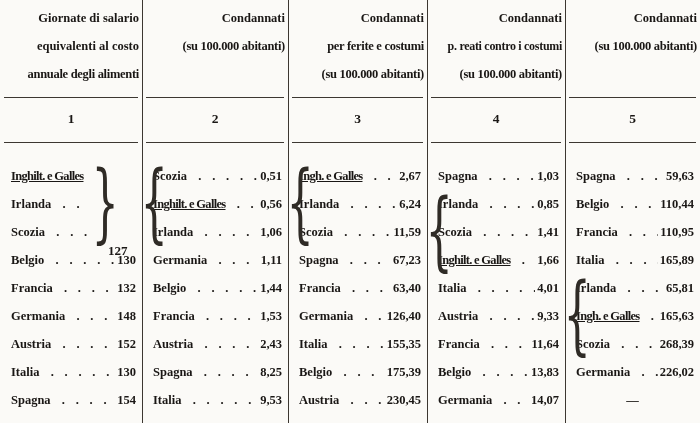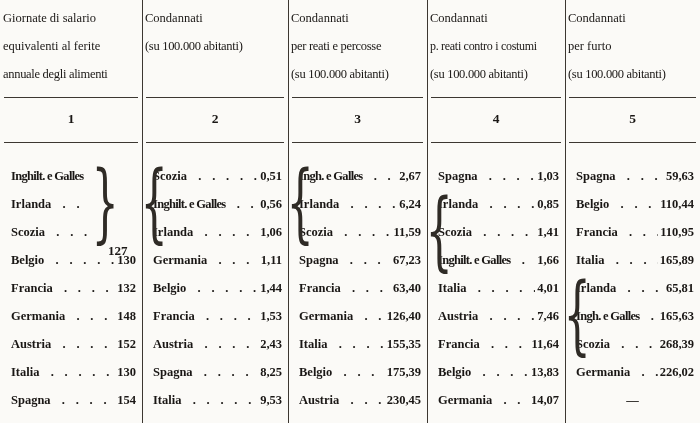--- a/index.html
+++ b/index.html
@@ -5,34 +5,34 @@
   * { margin:0; padding:0; box-sizing:border-box; }
   html,body { background:#e9e7e2; }
   .page {
     position:relative; width:700px; height:423px;
     background:var(--paper,#fbfaf7); color:var(--ink,#1a1715);
     font-family:"Liberation Serif","DejaVu Serif",serif;
     overflow:hidden;
   }
   .vdiv { position:absolute; top:0; bottom:0; width:1px; background:var(--line,#3c3731); }
   .col { position:absolute; top:0; height:423px; }
-  .hdr { position:absolute; top:4px; left:3px; right:3px; text-align:left; font-weight:normal; }
+  .hdr { position:absolute; top:4px; left:3px; right:3px; text-align:right; font-weight:bold; }
   .hdr-line { line-height:28px; font-size:12.5px; white-space:nowrap; }
   .hdr-line.snug  { letter-spacing:-0.3px; }
   .hdr-line.tight { font-size:12px; letter-spacing:-0.3px; }
   .rule { position:absolute; left:4px; right:4px; height:1px; background:var(--line,#3c3731); }
   .rule.r1 { top:97px; }
   .rule.r2 { top:142px; }
   .colnum { position:absolute; top:102px; left:0; right:0; height:34px; line-height:34px;
             text-align:center; font-weight:bold; font-size:13.5px; }
   .rows { position:absolute; top:162px; left:0; right:0; }
   .row { display:flex; align-items:baseline; height:28px; line-height:28px;
          font-weight:bold; font-size:12.5px; padding:0 6px 0 11px; }
   .row .country { white-space:nowrap; }
-  .row .country.cramped { letter-spacing:-0.7px; }
+  .row .country.cramped { letter-spacing:-0.7px;text-decoration:underline; }
   .row .dots { flex:1 1 0; min-width:0; overflow:hidden; white-space:nowrap;
                letter-spacing:1.5px; margin:0 2px; }
   .row .val { white-space:nowrap; }
   .row.dashrow { justify-content:center; padding:0; }
   .brace { position:absolute; width:22px; font-family:"DejaVu Serif",serif; font-weight:normal;
            font-size:86px; line-height:82px; height:84px; color:#2f2b26;
            transform:scaleX(0.5); transform-origin:center; text-align:center; pointer-events:none; }
   .groupval { position:absolute; height:28px; line-height:28px; font-weight:bold; font-size:13px; }
 </style>
 </head>
@@ -40,21 +40,21 @@
 
 <div class="page" style="--paper: #fbfaf7; --ink: #1a1715; --line: #3c3731;">
   <div id="table-root">
       <div class="vdiv" style="left: 142px;"></div>
       <div class="vdiv" style="left: 288px;"></div>
       <div class="vdiv" style="left: 427px;"></div>
       <div class="vdiv" style="left: 565px;"></div>
       <section class="col" style="left: 0px; width: 142px;">
         <div class="hdr">
           <div class="hdr-line">Giornate di salario</div>
-          <div class="hdr-line">equivalenti al ferite</div>
+          <div class="hdr-line">equivalenti al costo</div>
           <div class="hdr-line snug">annuale degli alimenti</div>
         </div>
         <div class="rule r1"></div>
         <div class="rule r2"></div>
         <div class="colnum">1</div>
         <div class="rows">
           <div class="row" style="padding-right: 52px;">
             <span class="country cramped">Inghilt. e Galles</span>
             <span class="dots">&nbsp;&nbsp;.&nbsp;&nbsp;.&nbsp;&nbsp;.&nbsp;&nbsp;.&nbsp;&nbsp;.&nbsp;&nbsp;.&nbsp;&nbsp;.&nbsp;&nbsp;.&nbsp;&nbsp;.&nbsp;&nbsp;.&nbsp;&nbsp;.&nbsp;&nbsp;.&nbsp;&nbsp;.&nbsp;&nbsp;.&nbsp;&nbsp;.&nbsp;&nbsp;.&nbsp;&nbsp;.&nbsp;&nbsp;.&nbsp;&nbsp;.&nbsp;&nbsp;.&nbsp;&nbsp;.&nbsp;&nbsp;.&nbsp;&nbsp;.&nbsp;&nbsp;.</span>
             <span class="val"></span>
@@ -156,21 +156,21 @@
             <span class="country">Italia</span>
             <span class="dots">&nbsp;&nbsp;.&nbsp;&nbsp;.&nbsp;&nbsp;.&nbsp;&nbsp;.&nbsp;&nbsp;.&nbsp;&nbsp;.&nbsp;&nbsp;.&nbsp;&nbsp;.&nbsp;&nbsp;.&nbsp;&nbsp;.&nbsp;&nbsp;.&nbsp;&nbsp;.&nbsp;&nbsp;.&nbsp;&nbsp;.&nbsp;&nbsp;.&nbsp;&nbsp;.&nbsp;&nbsp;.&nbsp;&nbsp;.&nbsp;&nbsp;.&nbsp;&nbsp;.&nbsp;&nbsp;.&nbsp;&nbsp;.&nbsp;&nbsp;.&nbsp;&nbsp;.</span>
             <span class="val">9,53</span>
           </div>
           <div class="brace" style="top: -1px; left: -7px;">{</div>
         </div>
       </section>
       <section class="col" style="left: 288px; width: 139px;">
         <div class="hdr">
           <div class="hdr-line">Condannati</div>
-          <div class="hdr-line snug">per reati e percosse</div>
+          <div class="hdr-line snug">per ferite e costumi</div>
           <div class="hdr-line snug">(su 100.000 abitanti)</div>
         </div>
         <div class="rule r1"></div>
         <div class="rule r2"></div>
         <div class="colnum">3</div>
         <div class="rows">
           <div class="row">
             <span class="country cramped">Ingh. e Galles</span>
             <span class="dots">&nbsp;&nbsp;.&nbsp;&nbsp;.&nbsp;&nbsp;.&nbsp;&nbsp;.&nbsp;&nbsp;.&nbsp;&nbsp;.&nbsp;&nbsp;.&nbsp;&nbsp;.&nbsp;&nbsp;.&nbsp;&nbsp;.&nbsp;&nbsp;.&nbsp;&nbsp;.&nbsp;&nbsp;.&nbsp;&nbsp;.&nbsp;&nbsp;.&nbsp;&nbsp;.&nbsp;&nbsp;.&nbsp;&nbsp;.&nbsp;&nbsp;.&nbsp;&nbsp;.&nbsp;&nbsp;.&nbsp;&nbsp;.&nbsp;&nbsp;.&nbsp;&nbsp;.</span>
             <span class="val">2,67</span>
@@ -249,21 +249,21 @@
             <span class="val">1,66</span>
           </div>
           <div class="row">
             <span class="country">Italia</span>
             <span class="dots">&nbsp;&nbsp;.&nbsp;&nbsp;.&nbsp;&nbsp;.&nbsp;&nbsp;.&nbsp;&nbsp;.&nbsp;&nbsp;.&nbsp;&nbsp;.&nbsp;&nbsp;.&nbsp;&nbsp;.&nbsp;&nbsp;.&nbsp;&nbsp;.&nbsp;&nbsp;.&nbsp;&nbsp;.&nbsp;&nbsp;.&nbsp;&nbsp;.&nbsp;&nbsp;.&nbsp;&nbsp;.&nbsp;&nbsp;.&nbsp;&nbsp;.&nbsp;&nbsp;.&nbsp;&nbsp;.&nbsp;&nbsp;.&nbsp;&nbsp;.&nbsp;&nbsp;.</span>
             <span class="val">4,01</span>
           </div>
           <div class="row">
             <span class="country">Austria</span>
             <span class="dots">&nbsp;&nbsp;.&nbsp;&nbsp;.&nbsp;&nbsp;.&nbsp;&nbsp;.&nbsp;&nbsp;.&nbsp;&nbsp;.&nbsp;&nbsp;.&nbsp;&nbsp;.&nbsp;&nbsp;.&nbsp;&nbsp;.&nbsp;&nbsp;.&nbsp;&nbsp;.&nbsp;&nbsp;.&nbsp;&nbsp;.&nbsp;&nbsp;.&nbsp;&nbsp;.&nbsp;&nbsp;.&nbsp;&nbsp;.&nbsp;&nbsp;.&nbsp;&nbsp;.&nbsp;&nbsp;.&nbsp;&nbsp;.&nbsp;&nbsp;.&nbsp;&nbsp;.</span>
-            <span class="val">7,46</span>
+            <span class="val">9,33</span>
           </div>
           <div class="row">
             <span class="country">Francia</span>
             <span class="dots">&nbsp;&nbsp;.&nbsp;&nbsp;.&nbsp;&nbsp;.&nbsp;&nbsp;.&nbsp;&nbsp;.&nbsp;&nbsp;.&nbsp;&nbsp;.&nbsp;&nbsp;.&nbsp;&nbsp;.&nbsp;&nbsp;.&nbsp;&nbsp;.&nbsp;&nbsp;.&nbsp;&nbsp;.&nbsp;&nbsp;.&nbsp;&nbsp;.&nbsp;&nbsp;.&nbsp;&nbsp;.&nbsp;&nbsp;.&nbsp;&nbsp;.&nbsp;&nbsp;.&nbsp;&nbsp;.&nbsp;&nbsp;.&nbsp;&nbsp;.&nbsp;&nbsp;.</span>
             <span class="val">11,64</span>
           </div>
           <div class="row">
             <span class="country">Belgio</span>
             <span class="dots">&nbsp;&nbsp;.&nbsp;&nbsp;.&nbsp;&nbsp;.&nbsp;&nbsp;.&nbsp;&nbsp;.&nbsp;&nbsp;.&nbsp;&nbsp;.&nbsp;&nbsp;.&nbsp;&nbsp;.&nbsp;&nbsp;.&nbsp;&nbsp;.&nbsp;&nbsp;.&nbsp;&nbsp;.&nbsp;&nbsp;.&nbsp;&nbsp;.&nbsp;&nbsp;.&nbsp;&nbsp;.&nbsp;&nbsp;.&nbsp;&nbsp;.&nbsp;&nbsp;.&nbsp;&nbsp;.&nbsp;&nbsp;.&nbsp;&nbsp;.&nbsp;&nbsp;.</span>
             <span class="val">13,83</span>
@@ -272,21 +272,20 @@
             <span class="country">Germania</span>
             <span class="dots">&nbsp;&nbsp;.&nbsp;&nbsp;.&nbsp;&nbsp;.&nbsp;&nbsp;.&nbsp;&nbsp;.&nbsp;&nbsp;.&nbsp;&nbsp;.&nbsp;&nbsp;.&nbsp;&nbsp;.&nbsp;&nbsp;.&nbsp;&nbsp;.&nbsp;&nbsp;.&nbsp;&nbsp;.&nbsp;&nbsp;.&nbsp;&nbsp;.&nbsp;&nbsp;.&nbsp;&nbsp;.&nbsp;&nbsp;.&nbsp;&nbsp;.&nbsp;&nbsp;.&nbsp;&nbsp;.&nbsp;&nbsp;.&nbsp;&nbsp;.&nbsp;&nbsp;.</span>
             <span class="val">14,07</span>
           </div>
           <div class="brace" style="top: 27px; left: -7px;">{</div>
         </div>
       </section>
       <section class="col" style="left: 565px; width: 135px;">
         <div class="hdr">
           <div class="hdr-line">Condannati</div>
-          <div class="hdr-line">per furto</div>
           <div class="hdr-line snug">(su 100.000 abitanti)</div>
         </div>
         <div class="rule r1"></div>
         <div class="rule r2"></div>
         <div class="colnum">5</div>
         <div class="rows">
           <div class="row">
             <span class="country">Spagna</span>
             <span class="dots">&nbsp;&nbsp;.&nbsp;&nbsp;.&nbsp;&nbsp;.&nbsp;&nbsp;.&nbsp;&nbsp;.&nbsp;&nbsp;.&nbsp;&nbsp;.&nbsp;&nbsp;.&nbsp;&nbsp;.&nbsp;&nbsp;.&nbsp;&nbsp;.&nbsp;&nbsp;.&nbsp;&nbsp;.&nbsp;&nbsp;.&nbsp;&nbsp;.&nbsp;&nbsp;.&nbsp;&nbsp;.&nbsp;&nbsp;.&nbsp;&nbsp;.&nbsp;&nbsp;.&nbsp;&nbsp;.&nbsp;&nbsp;.&nbsp;&nbsp;.&nbsp;&nbsp;.</span>
             <span class="val">59,63</span>

